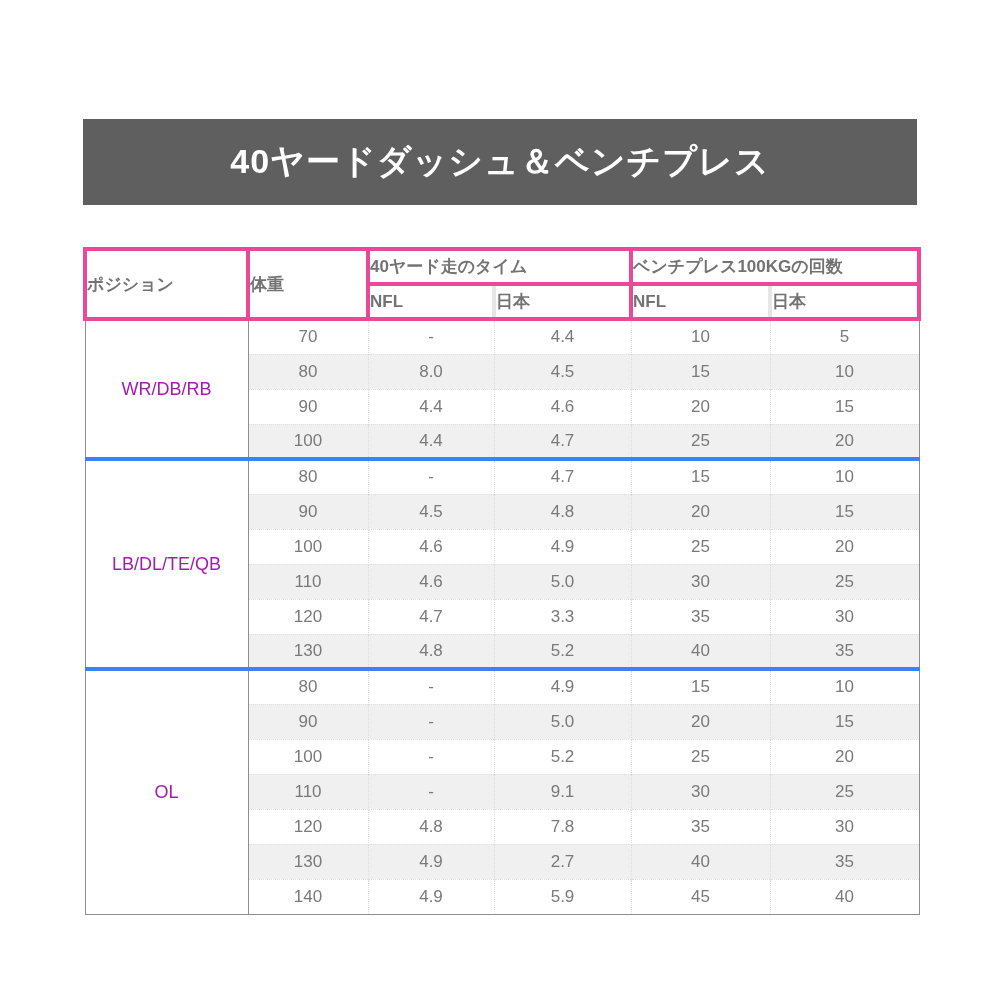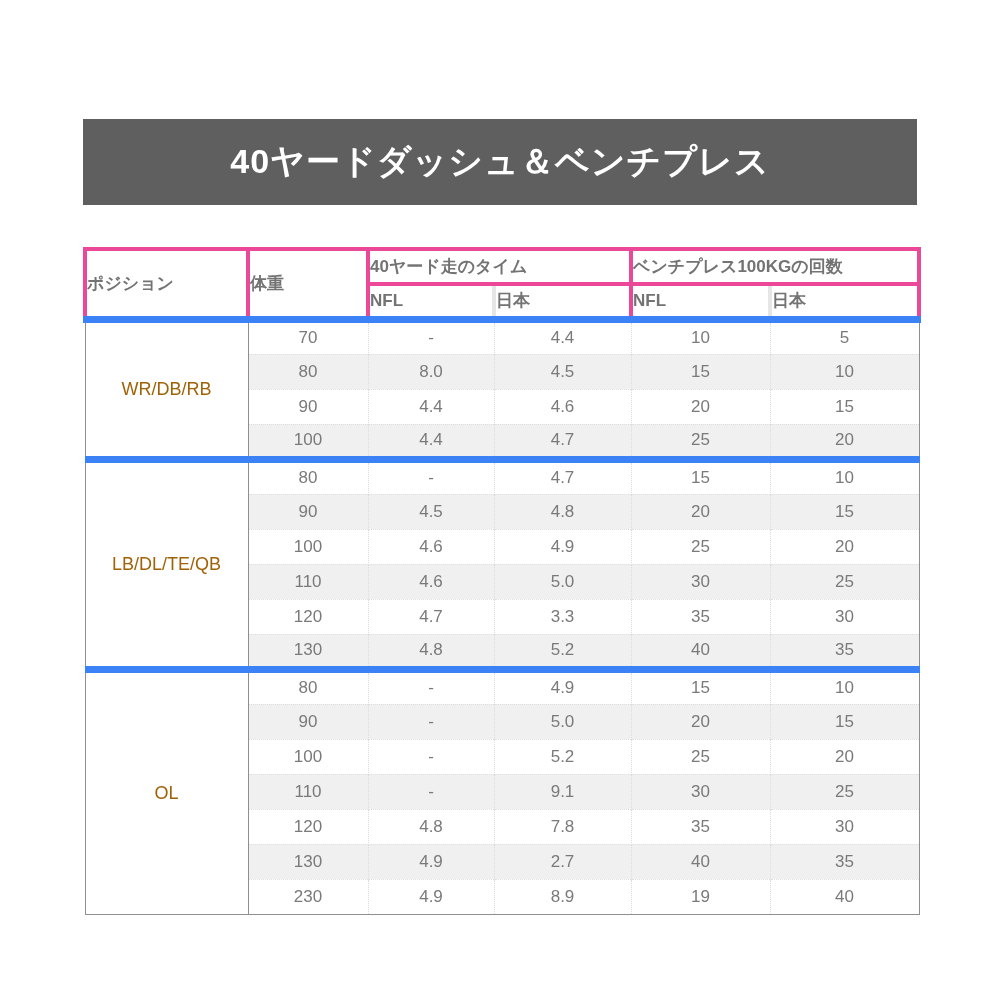--- a/index.html
+++ b/index.html
@@ -52,27 +52,27 @@
     height: 35px;
     font-size: 17px;
     text-align: center;
     padding: 0;
     color: #7a7a7a;
     border-left: 1px dotted #dcdcdc;
     border-top: 1px dotted #e0e0e0;
     background: #ffffff;
   }
   tbody td.pos {
-    color: #a16207;
+    color: #a21caf;
     font-size: 18px;
     border-left: none;
     border-right: 1px solid #8f8f8f;
     background: #ffffff;
   }
-  tbody tr.block-start td { border-top: 7px solid #3b82f6; }
+  tbody tr.block-start td { border-top: 4px solid #3b82f6; }
   tbody tr.shaded td.val  { background: #f0f0f0; }
 </style>
 </head>
 <body>
 
 <div class="content">
 
   <div class="banner">
     <div class="title">40ヤードダッシュ＆ベンチプレス</div>
   </div>
@@ -210,22 +210,22 @@
           <td class="val">30</td>
         </tr>
         <tr class="shaded">
           <td class="val">130</td>
           <td class="val">4.9</td>
           <td class="val">2.7</td>
           <td class="val">40</td>
           <td class="val">35</td>
         </tr>
         <tr>
-          <td class="val">230</td>
-          <td class="val">4.9</td>
-          <td class="val">8.9</td>
-          <td class="val">19</td>
+          <td class="val">140</td>
+          <td class="val">4.9</td>
+          <td class="val">5.9</td>
+          <td class="val">45</td>
           <td class="val">40</td>
         </tr>
       </tbody>
   </table>
 
 </div>
 
 </body></html>

